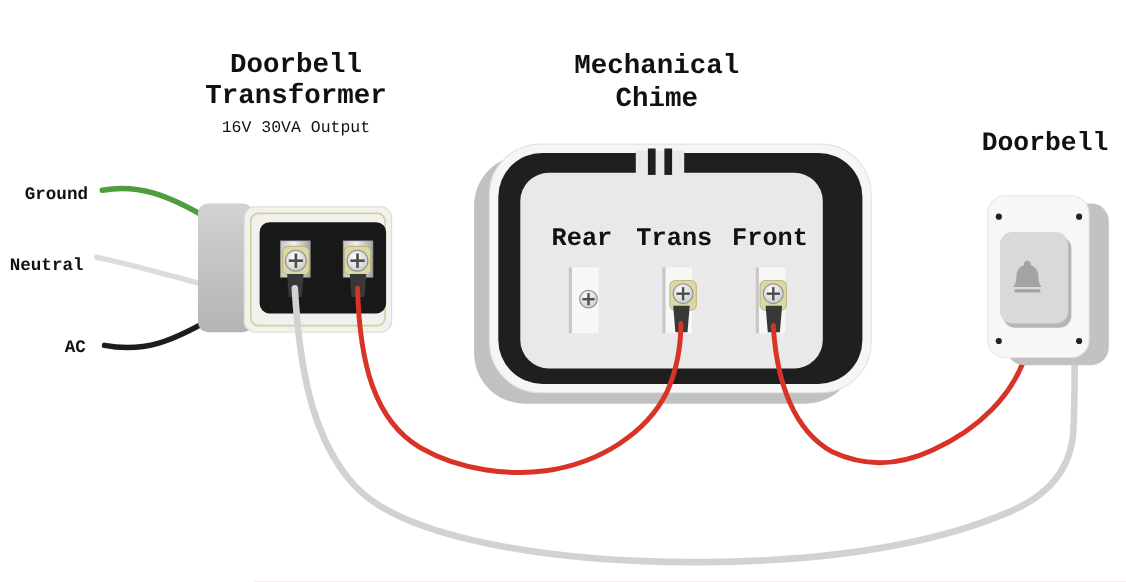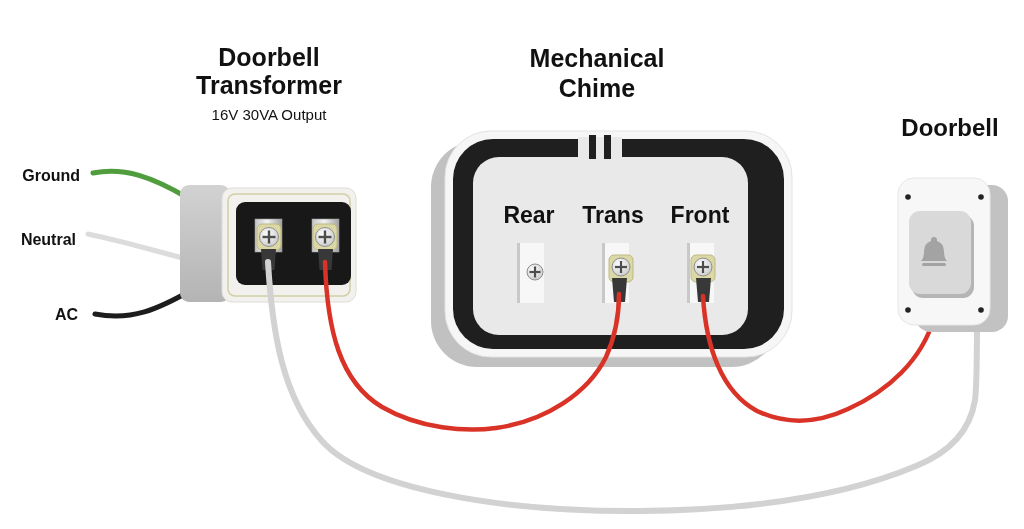--- a/index.html
+++ b/index.html
@@ -1,17 +1,17 @@
 <!DOCTYPE html>
 <html><head>
 <meta charset="utf-8">
 <style>
   html,body{margin:0;padding:0;background:#ffffff;}
   .stage{position:relative;width:1024px;height:529px;background:#be185d;overflow:hidden;
-         font-family:Liberation Sans, sans-serif;}
+         font-family:Liberation Mono, monospace;}
   svg{display:block;}
   text{fill:#111111;}
   .title{font-size:25px;font-weight:bold;}
   .title-right{font-size:24px;font-weight:bold;}
   .subtitle{font-size:15px;font-weight:normal;}
   .supply-label{font-size:16px;font-weight:bold;}
   .terminal-label{font-size:23px;font-weight:bold;}
   .mid{text-anchor:middle;dominant-baseline:middle;}
   .end{text-anchor:end;dominant-baseline:middle;}
   .wire{fill:none;stroke-linecap:round;}

